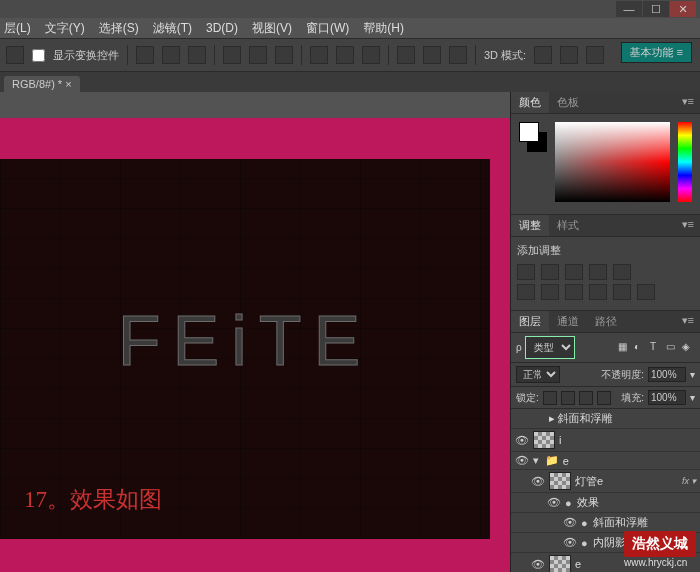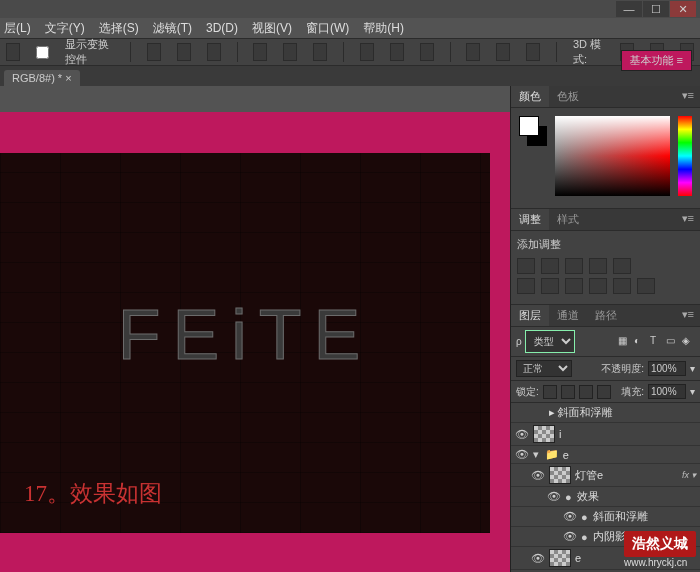--- a/index.html
+++ b/index.html
@@ -4,25 +4,25 @@
 <style>
 * { margin: 0; padding: 0; box-sizing: border-box; font-family: "Microsoft YaHei", sans-serif; }
 body { background: #535353; color: #ccc; font-size: 11px; width: 700px; height: 572px; overflow: hidden; position: relative; }
 .titlebar { height: 18px; background: #4a4a4a; display: flex; justify-content: flex-end; align-items: center; padding-right: 4px; }
 .titlebar .left-title { position: absolute; right: 200px; font-size: 11px; color: #bbb; }
 .win-btns { display: flex; gap: 1px; }
 .win-btn { width: 26px; height: 16px; background: #3a3a3a; display: flex; align-items: center; justify-content: center; cursor: pointer; }
 .win-btn.close { background: #8b3a3a; }
 .menubar { height: 20px; background: #535353; display: flex; align-items: center; padding-left: 4px; gap: 14px; font-size: 12px; color: #ddd; }
 .menubar span { cursor: pointer; }
-.opt-row { height: 28px; background: #424242; border-top: 1px solid #2b2b2b; border-bottom: 1px solid #2b2b2b; display: flex; align-items: center; padding: 0 6px; gap: 16px; }
+.opt-row { height: 34px; background: #424242; border-top: 1px solid #2b2b2b; border-bottom: 1px solid #2b2b2b; display: flex; align-items: center; padding: 0 6px; gap: 8px; }
 .opt-btn { width: 18px; height: 18px; background: #3a3a3a; border: 1px solid #2b2b2b; }
 .opt-label { font-size: 11px; color: #ccc; }
 .opt-div { width: 1px; height: 20px; background: #2b2b2b; }
-.basic-fn { position: absolute; right: 8px; top: 50px; background: #be185d; border: 1px solid #222; padding: 2px 8px; font-size: 11px; color: #ccc; }
+.basic-fn { position: absolute; right: 8px; top: 42px; background: #0f766e; border: 1px solid #222; padding: 2px 8px; font-size: 11px; color: #ccc; }
 .tabbar { height: 20px; background: #3a3a3a; display: flex; align-items: flex-end; padding-left: 4px; }
 .tab { background: #535353; padding: 2px 8px; font-size: 11px; color: #ccc; border-top-left-radius: 3px; border-top-right-radius: 3px; }
 .main { display: flex; height: 488px; }
 .canvas-wrap { flex: 1; background: #be185d; display: flex; align-items: center; justify-content: flex-start; position: relative; margin-top: 26px; }
 .canvas { width: 490px; height: 380px; background: #1a0808; background-image: repeating-linear-gradient(0deg, rgba(0,0,0,.3) 0 1px, transparent 1px 30px), repeating-linear-gradient(90deg, rgba(0,0,0,.3) 0 1px, transparent 1px 60px); position: relative; }
 .canvas-text { position: absolute; left: 24px; bottom: 24px; color: #c83232; font-size: 23px; font-family: "KaiTi", serif; }
 .feite { position: absolute; top: 50%; left: 50%; transform: translate(-50%, -60%); font-size: 70px; letter-spacing: 12px; color: #3a3a3a; font-family: Arial, sans-serif; font-weight: 300; text-shadow: 0 0 2px #888, inset 0 0 4px #000; -webkit-text-stroke: 1px #6b6b6b; }
 .panels { width: 190px; background: #424242; border-left: 1px solid #222; display: flex; flex-direction: column; }
 .panel { border-bottom: 1px solid #2b2b2b; }
 .panel-tabs { display: flex; background: #383838; border-bottom: 1px solid #2b2b2b; }
@@ -38,21 +38,21 @@
 .hue-strip { width: 14px; height: 80px; background: linear-gradient(to bottom, #f00, #ff0, #0f0, #0ff, #00f, #f0f, #f00); }
 .adjust-panel { padding: 6px; }
 .adjust-label { font-size: 11px; color: #ccc; margin-bottom: 6px; }
 .adj-row { display: flex; gap: 6px; margin: 4px 0; }
 .adj-icon { width: 18px; height: 16px; background: #3a3a3a; border: 1px solid #2b2b2b; }
 .layers-panel { flex: 1; overflow: auto; }
 .layer-tools { display: flex; align-items: center; gap: 3px; padding: 3px 5px; border-bottom: 1px solid #2b2b2b; font-size: 10px; }
 .layer-tools select { background: #333; color: #ccc; border: 1px solid #86efac; font-size: 10px; padding: 4px; }
 .layer-tools .sp { flex: 1; }
 .blend-row { display: flex; align-items: center; padding: 3px 5px; border-bottom: 1px solid #2b2b2b; font-size: 10px; gap: 4px; }
-.blend-row select { background: #333; color: #ccc; border: 1px solid #222; font-size: 10px; padding: 1px 2px; width: 56px; }
+.blend-row select { background: #333; color: #ccc; border: 1px solid #222; font-size: 10px; padding: 1px 2px; width: 44px; }
 .pct { width: 38px; background: #333; border: 1px solid #222; color: #ccc; font-size: 10px; padding: 1px 2px; }
 .lock-row { display: flex; align-items: center; padding: 3px 5px; border-bottom: 1px solid #2b2b2b; font-size: 10px; gap: 4px; }
 .lock-ico { width: 14px; height: 14px; background: #3a3a3a; border: 1px solid #222; }
 .layer-list { }
 .layer { display: flex; align-items: center; padding: 2px 4px; border-bottom: 1px solid #333; gap: 4px; font-size: 11px; }
 .layer .eye { width: 14px; text-align: center; cursor: pointer; }
 .layer .thumb { width: 22px; height: 18px; background: repeating-conic-gradient(#888 0 25%, #ccc 0 50%) 0 0/8px 8px; border: 1px solid #222; }
 .layer .name { flex: 1; color: #ddd; }
 .layer .fx { font-size: 9px; font-style: italic; color: #bbb; }
 .layer.indent1 { padding-left: 20px; }

